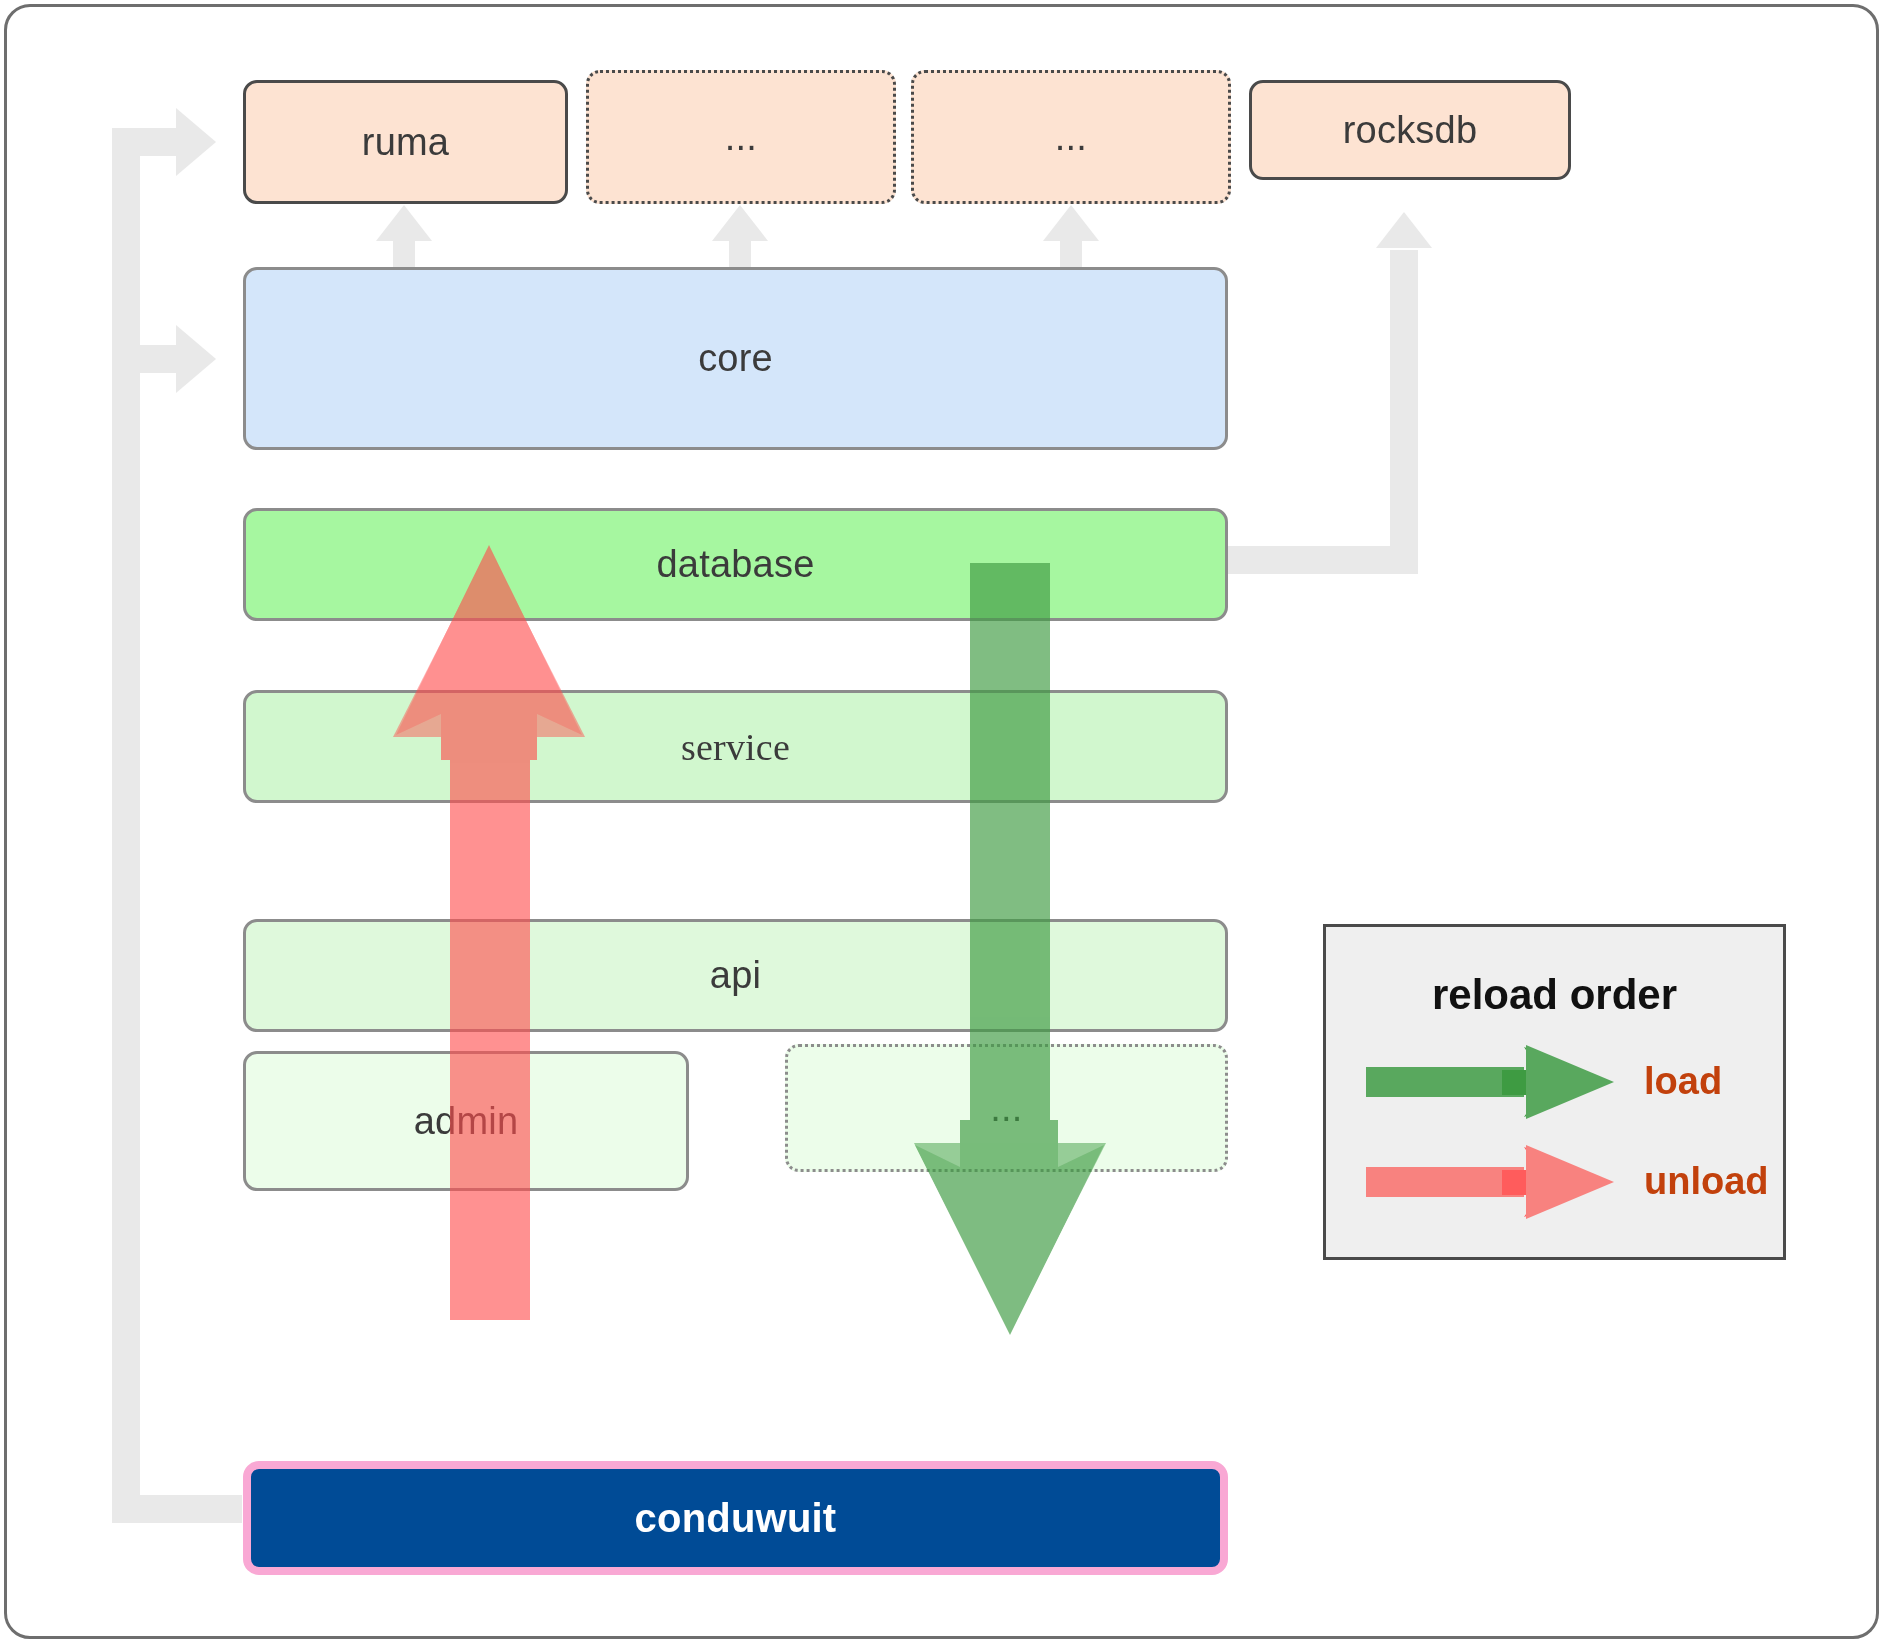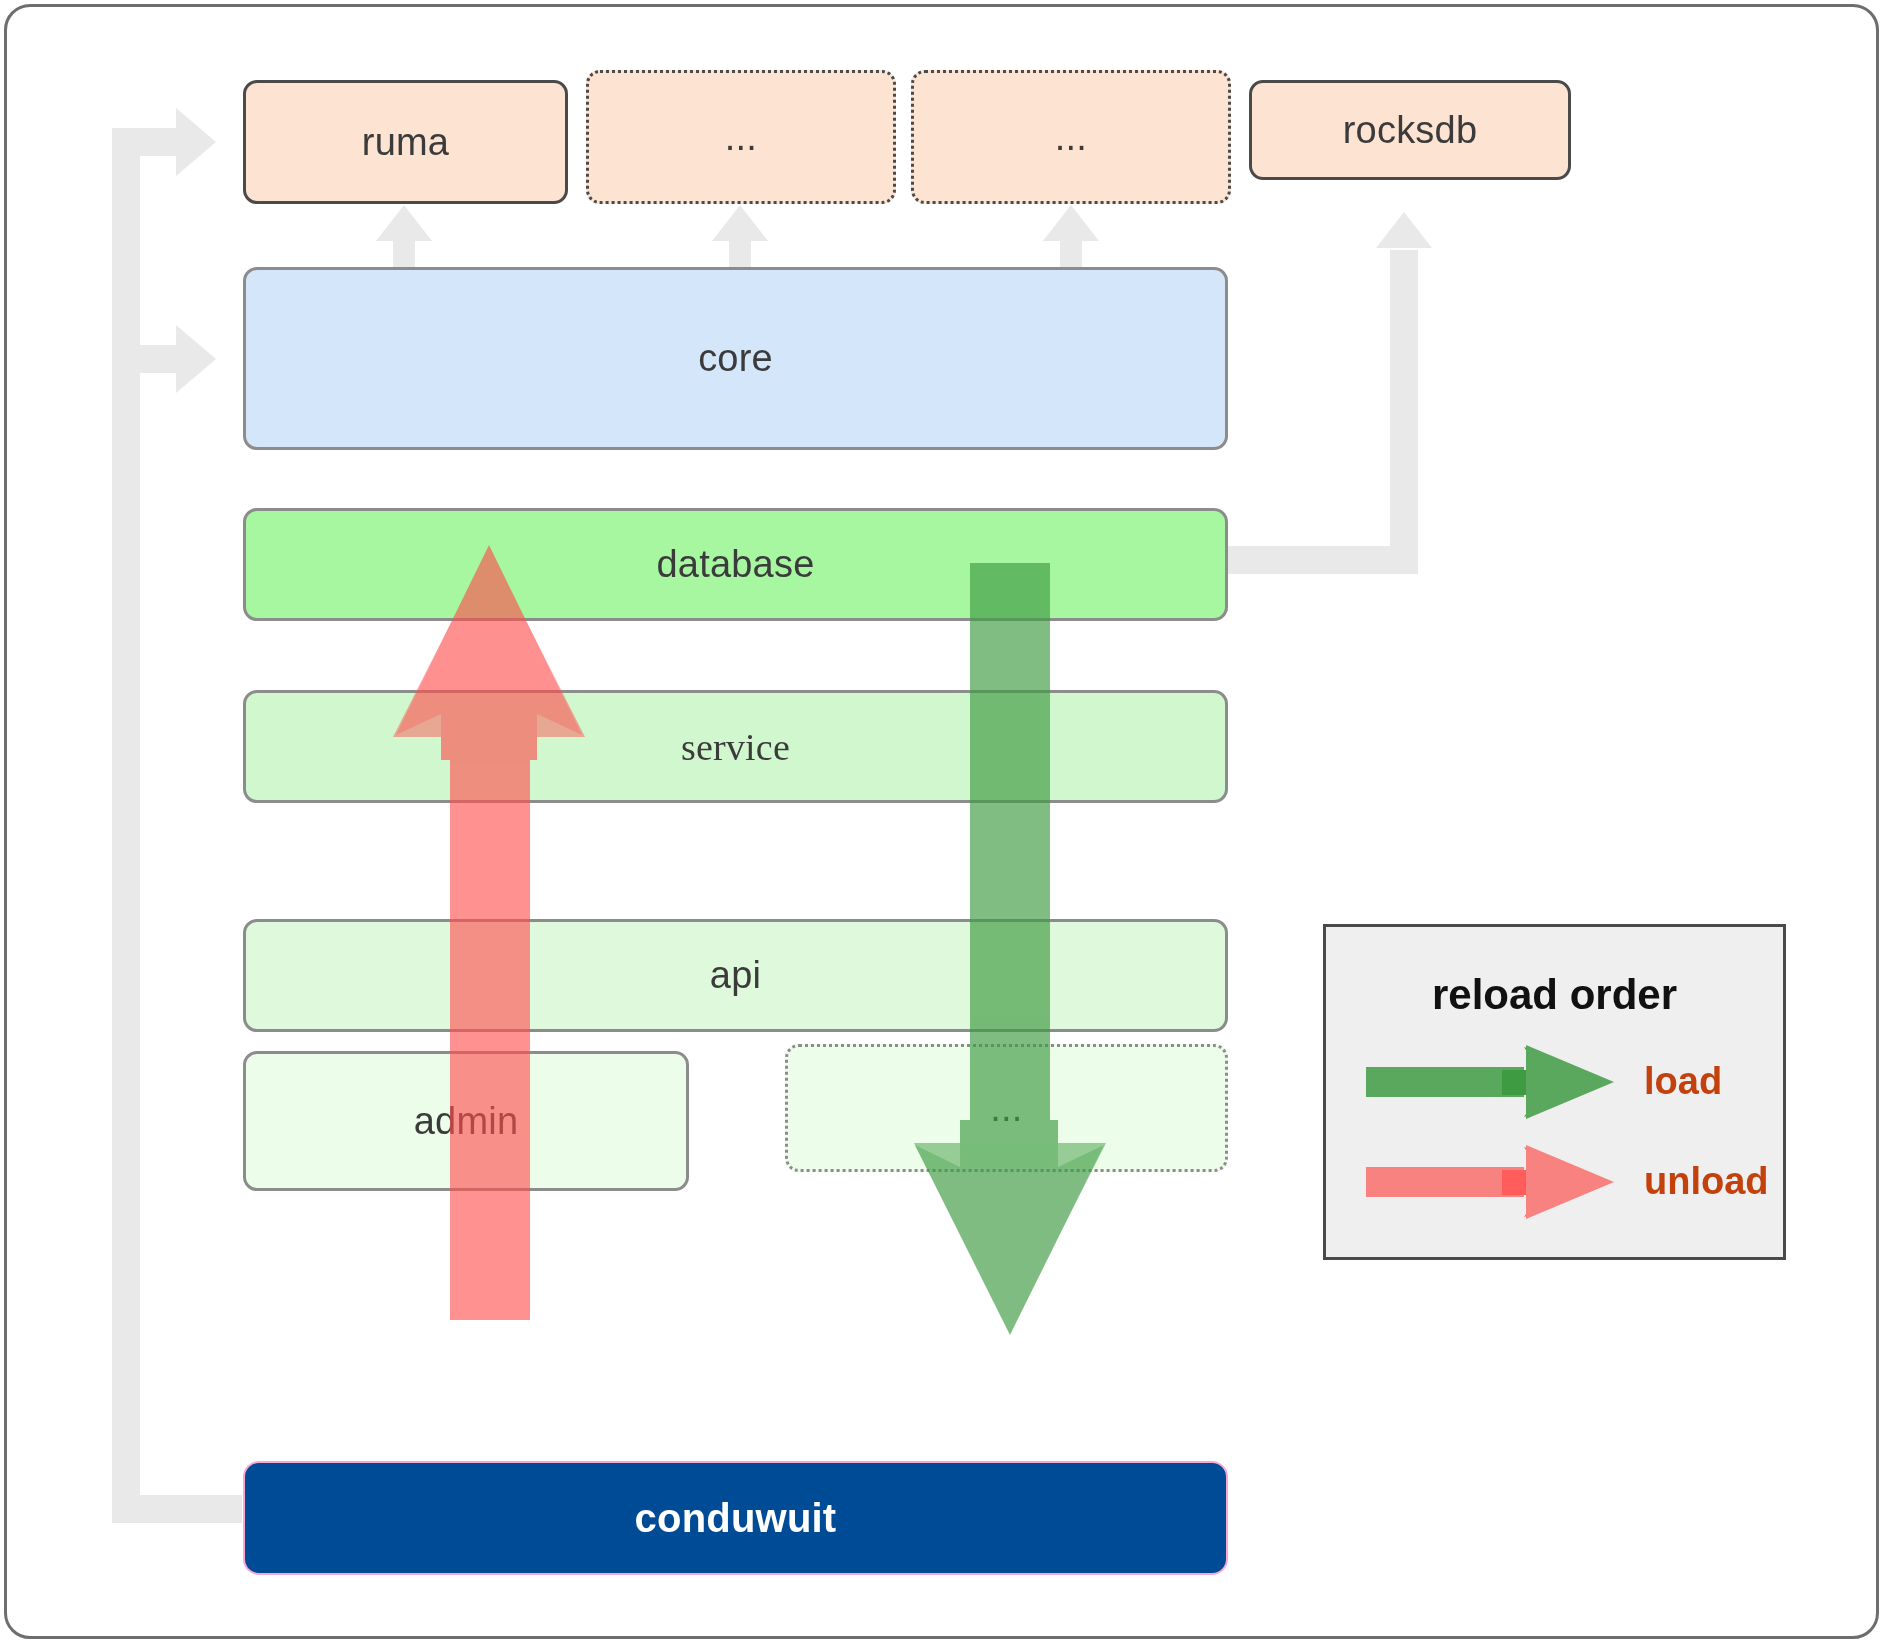--- a/index.html
+++ b/index.html
@@ -27,21 +27,21 @@
   .dotted-dark{border:3.5px dotted #4a4a4a;}
   .solid-gray{border:3px solid #8c8c8c;}
   .dotted-gray{border:3px dotted #8c8c8c;}
   .peach{background:#fde3d2;}
   .blue{background:#d4e6fa;}
   .green1{background:#a6f7a0;}
   .green2{background:#d1f7ce;font-family:Liberation Serif, serif;}
   .green3{background:#dff9dc;}
   .green4{background:#ecfdea;}
   .white{background:#ffffff;}
-  .navy{background:#004b96;color:#ffffff;font-weight:bold;border:2px solid #f9a8d4;border-radius:16px;}
+  .navy{background:#004b96;color:#ffffff;font-weight:bold;border:8px solid #f9a8d4;border-radius:16px;}
 
   
   .gconn{position:absolute;background:#e9e9e9;}
   .garrow{
     position:absolute;width:0;height:0;
     border-top:34px solid transparent;
     border-bottom:34px solid transparent;
     border-left:40px solid #e9e9e9;
   }
   .garrow-up{

